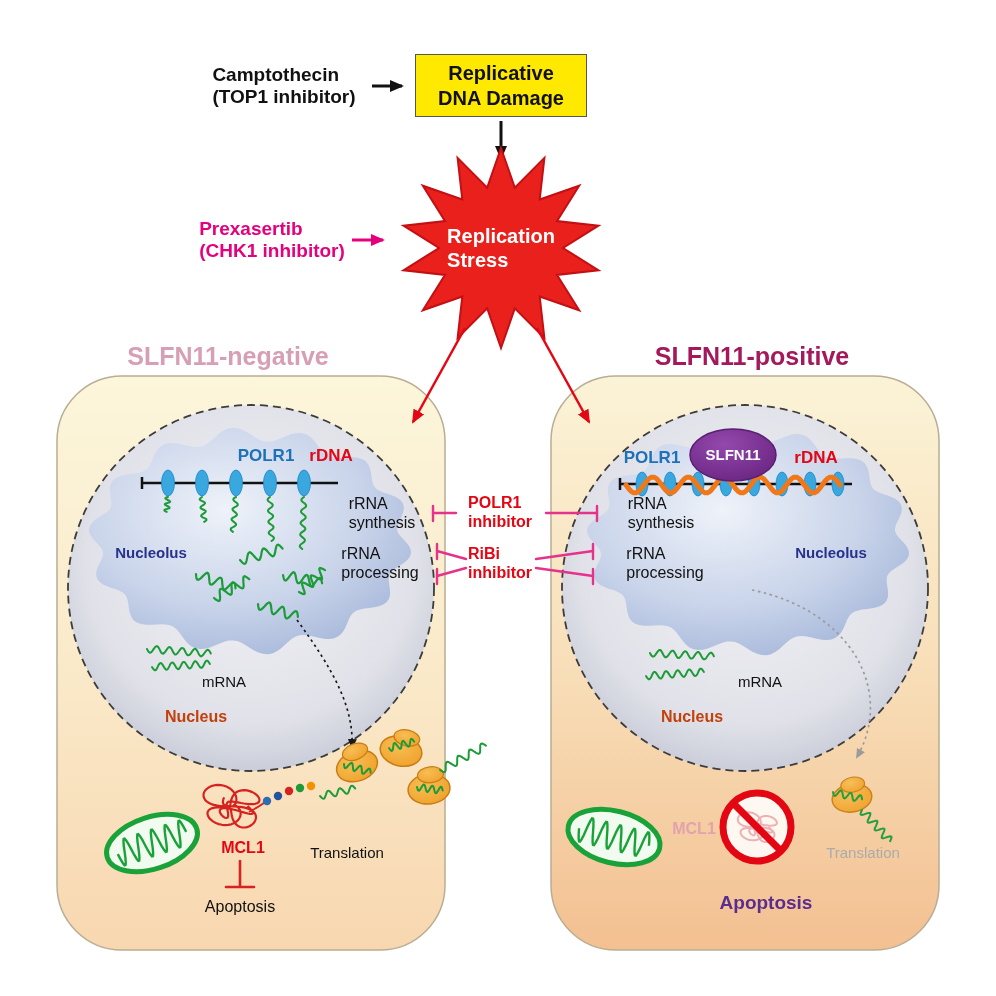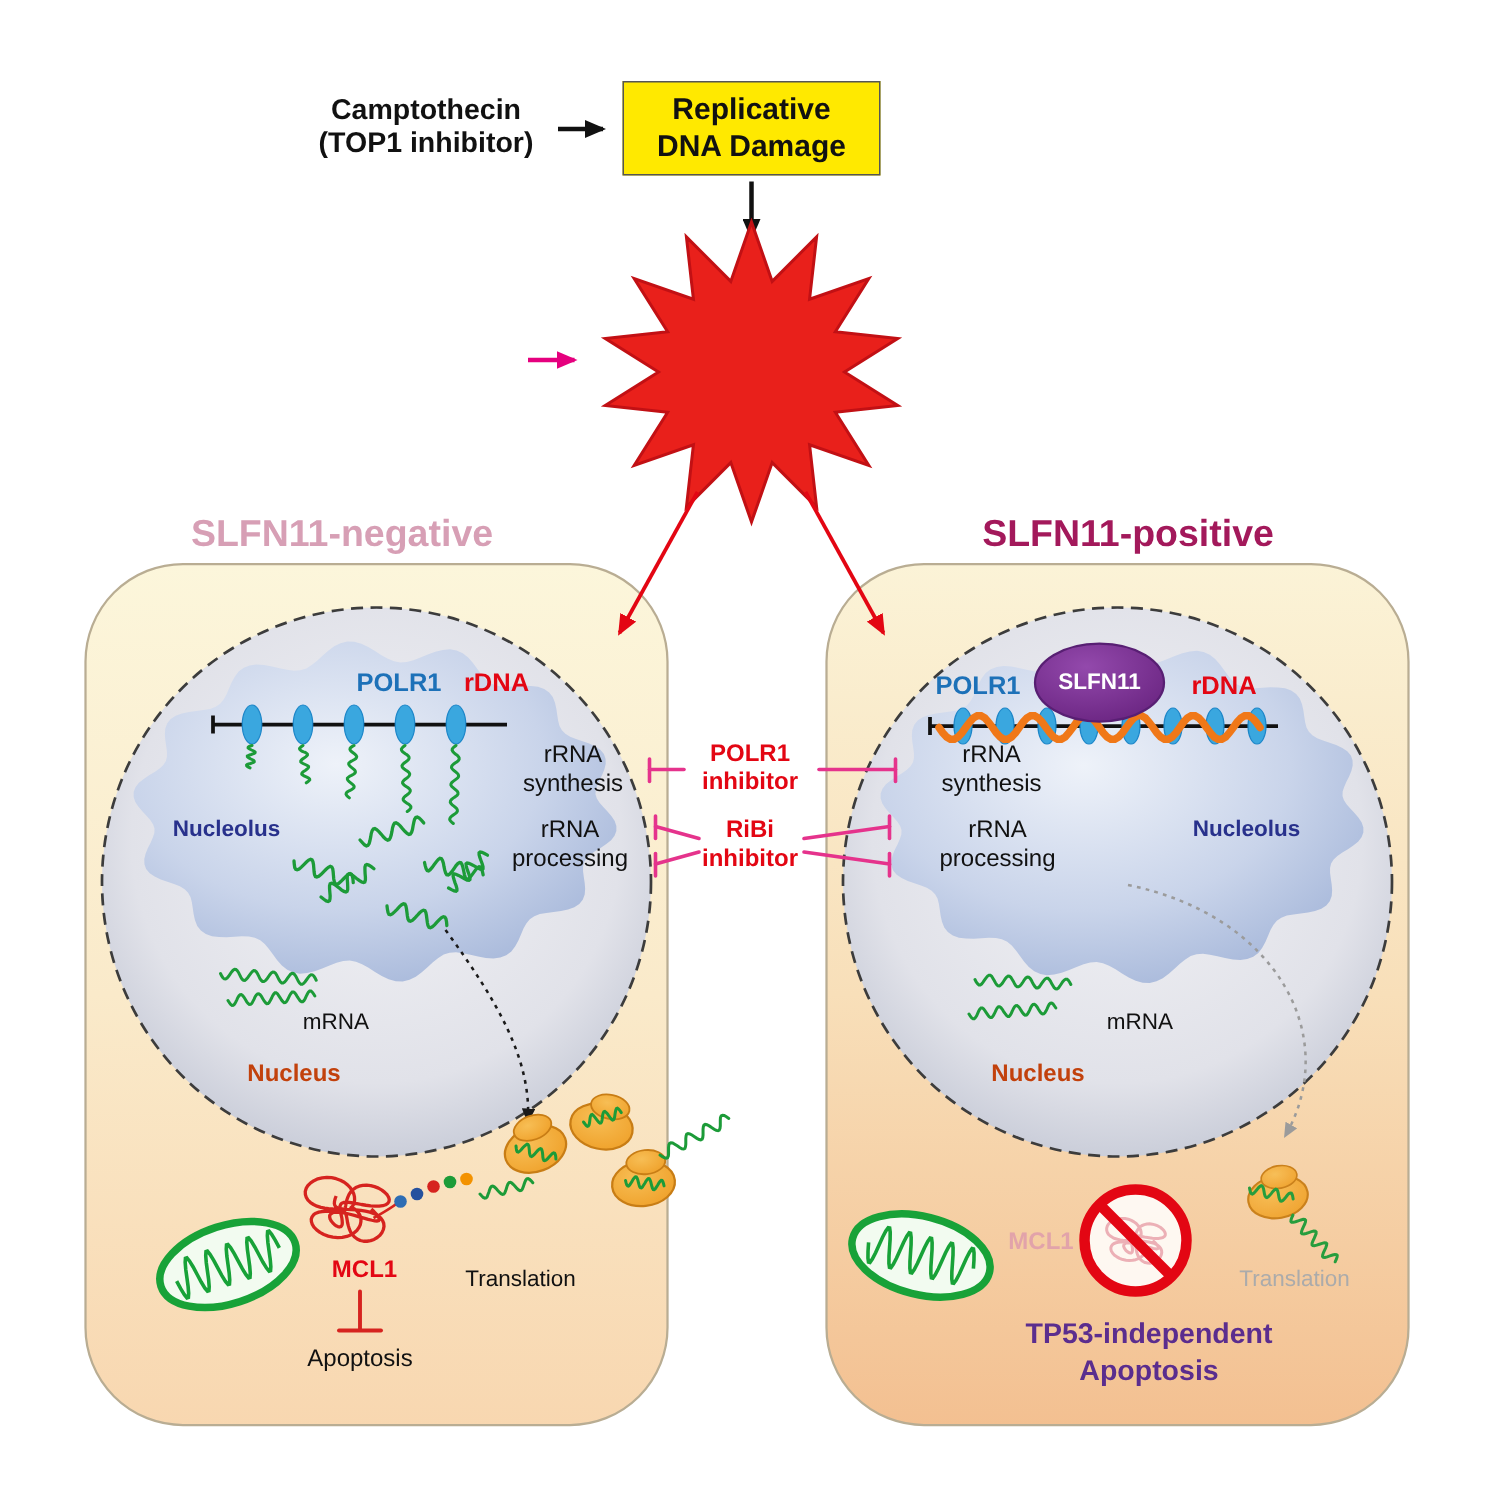--- a/index.html
+++ b/index.html
@@ -1,19 +1,19 @@
 <!DOCTYPE html>
 <html><head>
 <meta charset="utf-8">
 <style>
   *{margin:0;padding:0;box-sizing:border-box}
   html,body{width:996px;height:996px;background:#fff;font-family:"Liberation Sans",sans-serif;overflow:hidden}
   .canvas{position:relative;width:996px;height:996px}
   svg.art{position:absolute;left:0;top:0}
-  .lbl{position:absolute;transform:translate(-50%,-50%);text-align:center;white-space:nowrap;line-height:1.18;color:#111}
+  .lbl{position:absolute;transform:translate(-50%,-50%);text-align:left;white-space:nowrap;line-height:1.18;color:#111}
   .b{font-weight:700}.i{}
   .f15{font-size:15px}.f16{font-size:16px}.f17{font-size:17px}.f19{font-size:19px}.f20{font-size:20px}.f21{font-size:25px}
   .c-red{color:#E30613}.c-mag{color:#E5007E}.c-blue{color:#1D71B8}.c-navy{color:#28318C}
   .c-nucblue{color:#c2410c}.c-pink{color:#D79FB5}.c-plum{color:#A3195B}.c-purple{color:#5B2D8E}
   .c-gray{color:#ABABAB}.c-fpink{color:#E2A3AA}.c-white{color:#fff}
   .lh13{line-height:1.3}
   .dmgbox{position:absolute;left:415px;top:54px;width:172px;height:63px;background:#FFE900;border:1.5px solid #555;
           display:flex;flex-direction:column;align-items:center;justify-content:center;
           font-weight:700;font-size:20px;line-height:1.25;color:#111;text-align:center}
   .grn{fill:none;stroke:#1C9B38;stroke-width:2;stroke-linecap:round}
@@ -233,21 +233,29 @@
 <div class="lbl b f19" style="left:284px;top:86px">
   <div>Camptothecin</div>
       <div>(TOP1 inhibitor)</div>
 </div>
 
 <div class="dmgbox">
   <div>Replicative</div>
       <div>DNA Damage</div>
 </div>
 
-
+<div class="lbl b f20 c-white" style="left:501px;top:249px">
+  <div>Replication</div>
+      <div>Stress</div>
+</div>
+
+<div class="lbl b f19 c-mag" style="left:272px;top:240px">
+  <div>Prexasertib</div>
+      <div>(CHK1 inhibitor)</div>
+</div>
 
 <div class="lbl b f21 c-pink" style="left:228px;top:357px">SLFN11-negative</div>
 <div class="lbl b f21 c-plum" style="left:752px;top:357px">SLFN11-positive</div>
 
 <div class="lbl b f17 c-blue" style="left:266px;top:456px">POLR1</div>
 <div class="lbl b f17 c-red" style="left:331px;top:456px">rDNA</div>
 <div class="lbl f16" style="left:382px;top:514px">
   <div>rRNA</div>
       <div>synthesis</div>
 </div>
@@ -281,17 +289,16 @@
 <div class="lbl f16" style="left:665px;top:564px">
   <div>rRNA</div>
       <div>processing</div>
 </div>
 <div class="lbl b i f15 c-navy" style="left:831px;top:553px">Nucleolus</div>
 <div class="lbl f15" style="left:760px;top:682px">mRNA</div>
 <div class="lbl b i f16 c-nucblue" style="left:692px;top:717px">Nucleus</div>
 <div class="lbl b f16 c-fpink" style="left:694px;top:829px">MCL1</div>
 <div class="lbl f15 c-gray" style="left:863px;top:853px">Translation</div>
 <div class="lbl b f19 c-purple lh13" style="left:766px;top:903px">
-  <div>TP53-independent</div>
       <div>Apoptosis</div>
 </div>
 
 </div>
 
 </body></html>

